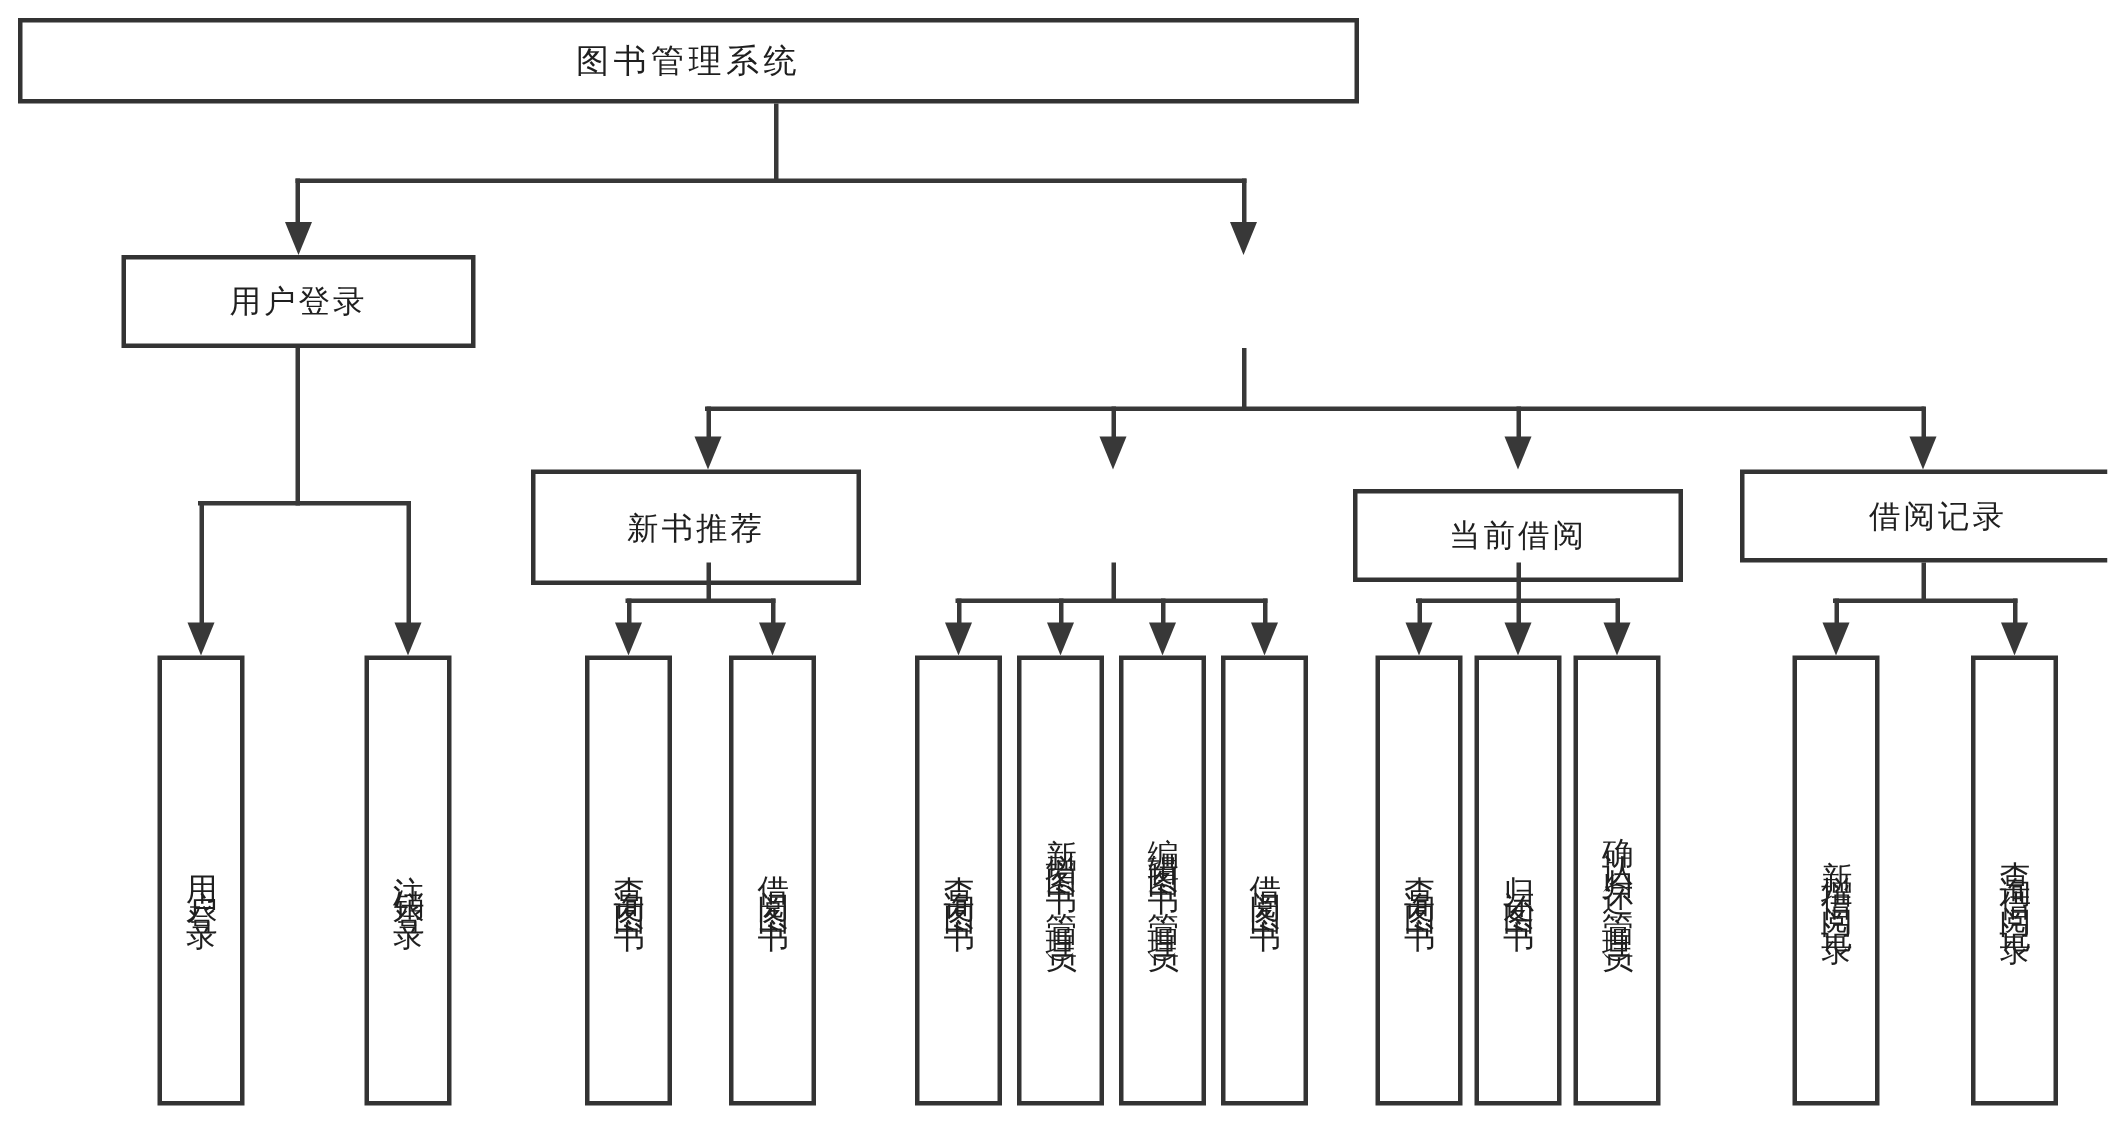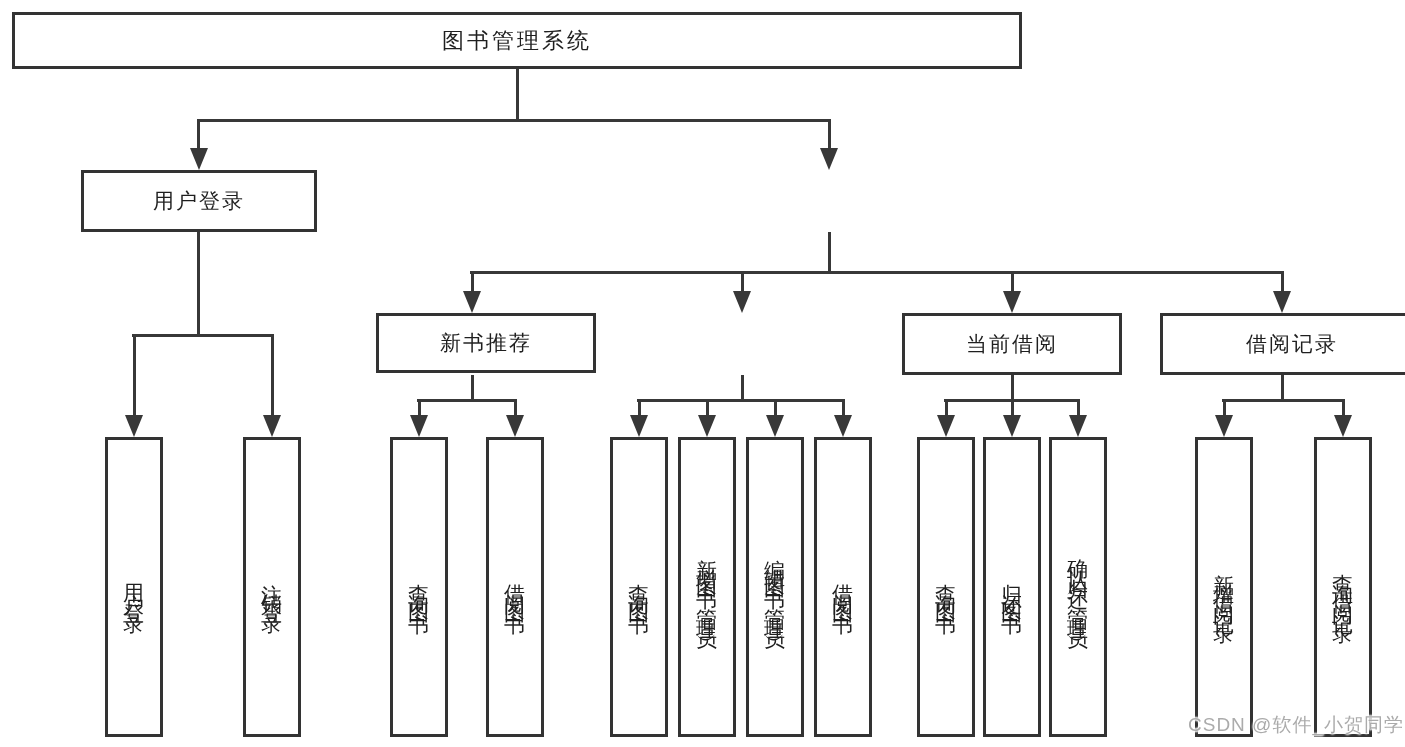--- a/index.html
+++ b/index.html
@@ -33,21 +33,21 @@
     position:absolute;left:1188px;top:712px;z-index:5;white-space:nowrap;
     font-size:19px;color:#ababab;letter-spacing:1px;
     text-shadow:0 1px 2px #ffffff,0 -1px 2px #ffffff,1px 0 2px #ffffff,-1px 0 2px #ffffff;
   }
 </style>
 </head>
 <body>
 
 <div class="canvas">
 
-  <div class="node" style="left:12px;top:12px;width:1010px;height:57px">
+  <div class="node" style="left:12px;top:12px;width:894px;height:57px">
     <span class="nlabel root-label">图书管理系统</span>
   </div>
 
   <div class="vl" style="left:516px;top:69px;height:53px"></div>
   <div class="hl" style="left:197px;top:119px;width:634px"></div>
   <div class="vl" style="left:197px;top:119px;height:31px"></div>
   <div class="ar" style="left:190px;top:148px"></div>
   <div class="vl" style="left:828px;top:119px;height:31px"></div>
   <div class="ar" style="left:820px;top:148px"></div>
 
@@ -66,24 +66,24 @@
   <div class="hl" style="left:470px;top:271px;width:813px"></div>
   <div class="vl" style="left:471px;top:271px;height:24px"></div>
   <div class="ar" style="left:463px;top:291px"></div>
   <div class="vl" style="left:741px;top:271px;height:24px"></div>
   <div class="ar" style="left:733px;top:291px"></div>
   <div class="vl" style="left:1011px;top:271px;height:24px"></div>
   <div class="ar" style="left:1003px;top:291px"></div>
   <div class="vl" style="left:1281px;top:271px;height:24px"></div>
   <div class="ar" style="left:1273px;top:291px"></div>
 
-  <div class="node" style="left:376px;top:313px;width:220px;height:60px">
+  <div class="node" style="left:354px;top:313px;width:220px;height:77px">
     <span class="nlabel">新书推荐</span>
   </div>
-  <div class="node" style="left:902px;top:313px;width:220px;height:62px">
+  <div class="node" style="left:902px;top:326px;width:220px;height:62px">
     <span class="nlabel">当前借阅</span>
   </div>
   <div class="node" style="left:1160px;top:313px;width:264px;height:62px">
     <span class="nlabel">借阅记录</span>
   </div>
 
   <div class="vl" style="left:471px;top:375px;height:27px"></div>
   <div class="hl" style="left:417px;top:399px;width:100px"></div>
   <div class="vl" style="left:418px;top:399px;height:20px"></div>
   <div class="ar" style="left:410px;top:415px"></div>
@@ -154,15 +154,14 @@
     <span class="vtext">确认归还（管理员）</span>
   </div>
 
   <div class="leaf" style="left:1195px">
     <span class="vtext">新增借阅记录</span>
   </div>
   <div class="leaf" style="left:1314px">
     <span class="vtext">查询借阅记录</span>
   </div>
 
-  <span class="watermark">CSDN @软件_小贺同学</span>
 
 </div>
 
 </body></html>

